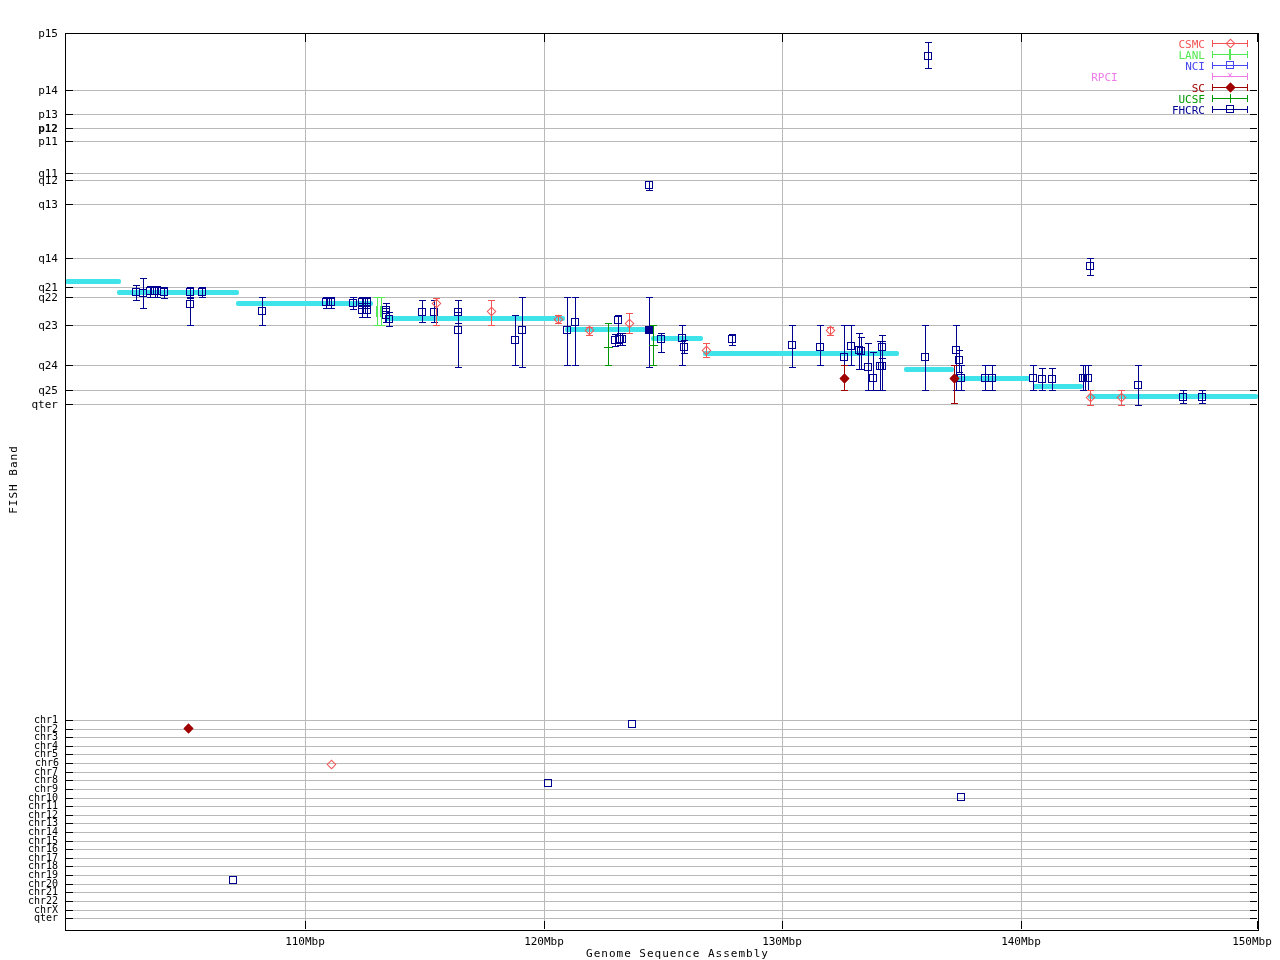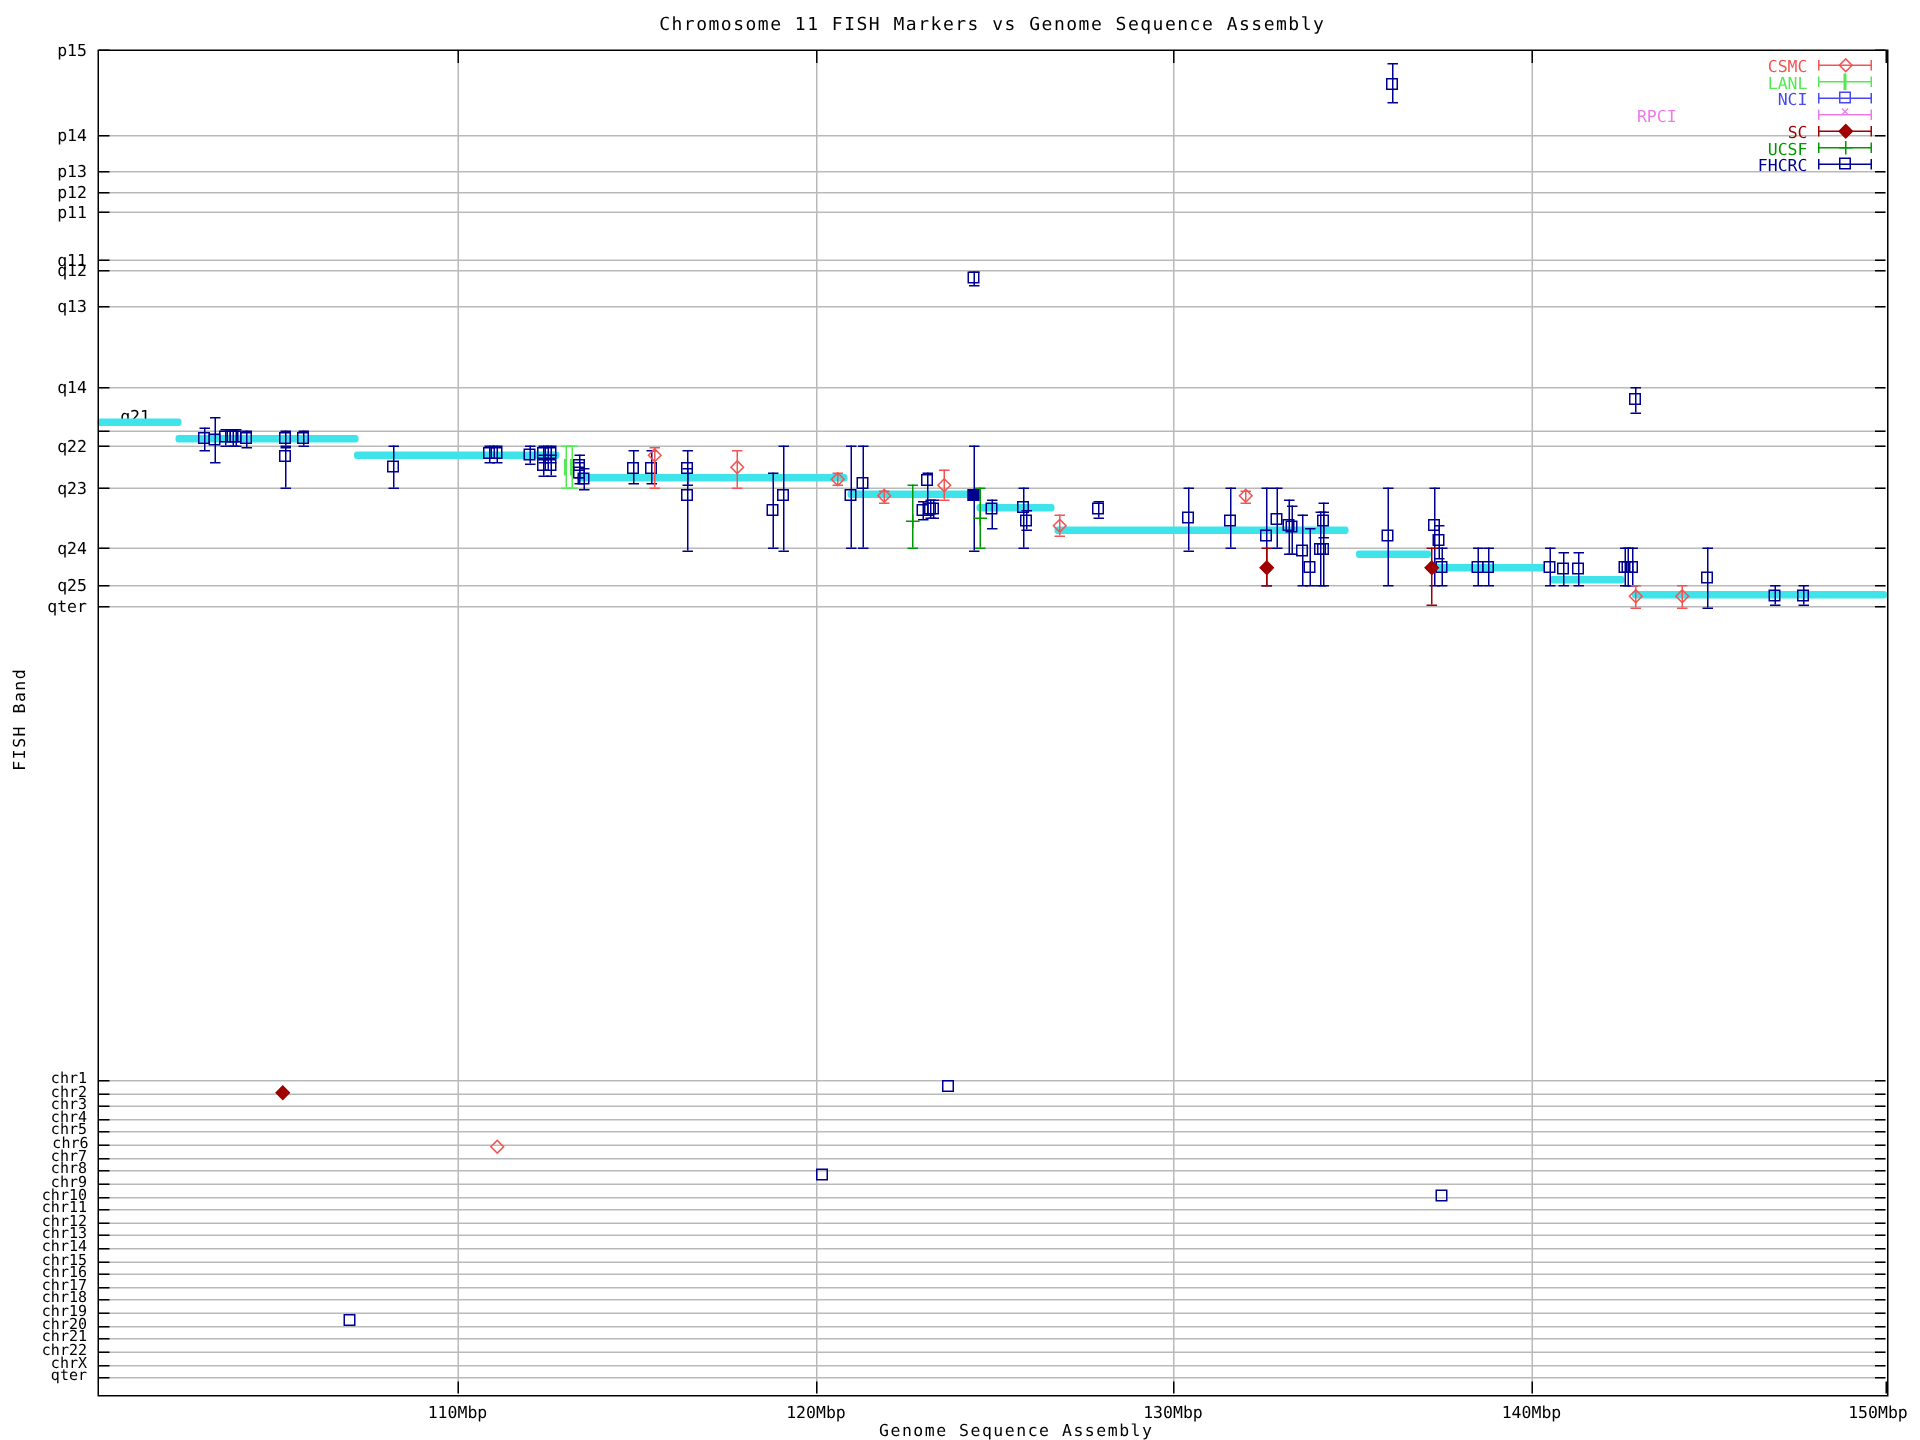--- a/index.html
+++ b/index.html
@@ -10,39 +10,38 @@
   .abs{position:absolute;}
   #chart-title{left:65px;top:9px;width:1193px;text-align:center;font-size:12px;letter-spacing:1px;}
   #x-axis-title{left:81px;top:947px;width:1193px;text-align:center;font-size:11px;letter-spacing:1px;}
   #y-axis-title{left:-42px;top:473px;width:110px;text-align:center;font-size:11px;letter-spacing:1px;transform:rotate(-90deg);}
   #plot-border{left:65px;top:33px;width:1194px;height:898px;border:1px solid #000;box-sizing:border-box;}
 </style>
 </head>
 <body>
 
 <div id="screen">
-  <div id="chart-title" class="abs">Chromosome 11 FISH Markers vs Genome Sequence Assembly</div>
   <div id="y-axis-title" class="abs">FISH Band</div>
   <div id="x-axis-title" class="abs">Genome Sequence Assembly</div>
   <div id="plot-border" class="abs" style="z-index: 5;"></div>
 <div style="position: absolute; left: 66px; top: 33px; width: 7px; height: 1px; background: rgb(0, 0, 0);"></div>
     <div style="position: absolute; left: 1250px; top: 33px; width: 7px; height: 1px; background: rgb(0, 0, 0);"></div>
     <div style="position: absolute; left: 0px; top: 28px; width: 58px; text-align: right; font-size: 11px; line-height: 11px; white-space: nowrap;">p15</div>
     <div style="position: absolute; left: 66px; top: 90px; width: 1191px; height: 1px; background: rgb(185, 185, 185);"></div>
     <div style="position: absolute; left: 66px; top: 90px; width: 7px; height: 1px; background: rgb(0, 0, 0);"></div>
     <div style="position: absolute; left: 1250px; top: 90px; width: 7px; height: 1px; background: rgb(0, 0, 0);"></div>
     <div style="position: absolute; left: 0px; top: 85px; width: 58px; text-align: right; font-size: 11px; line-height: 11px; white-space: nowrap;">p14</div>
     <div style="position: absolute; left: 66px; top: 114px; width: 1191px; height: 1px; background: rgb(185, 185, 185);"></div>
     <div style="position: absolute; left: 66px; top: 114px; width: 7px; height: 1px; background: rgb(0, 0, 0);"></div>
     <div style="position: absolute; left: 1250px; top: 114px; width: 7px; height: 1px; background: rgb(0, 0, 0);"></div>
     <div style="position: absolute; left: 0px; top: 109px; width: 58px; text-align: right; font-size: 11px; line-height: 11px; white-space: nowrap;">p13</div>
     <div style="position: absolute; left: 66px; top: 128px; width: 1191px; height: 1px; background: rgb(185, 185, 185);"></div>
     <div style="position: absolute; left: 66px; top: 128px; width: 7px; height: 1px; background: rgb(0, 0, 0);"></div>
     <div style="position: absolute; left: 1250px; top: 128px; width: 7px; height: 1px; background: rgb(0, 0, 0);"></div>
-    <div style="position: absolute; left: 0px; top: 123px; width: 58px; text-align: right; font-size: 11px; line-height: 11px; white-space: nowrap;">p12</div>
+    <div style="position: absolute; left: 0px; top: 123px; width: 58px; text-align: right; font-size: 11px; line-height: 11px; white-space: nowrap; font-weight: bold;">p12</div>
     <div style="position: absolute; left: 66px; top: 141px; width: 1191px; height: 1px; background: rgb(185, 185, 185);"></div>
     <div style="position: absolute; left: 66px; top: 141px; width: 7px; height: 1px; background: rgb(0, 0, 0);"></div>
     <div style="position: absolute; left: 1250px; top: 141px; width: 7px; height: 1px; background: rgb(0, 0, 0);"></div>
     <div style="position: absolute; left: 0px; top: 136px; width: 58px; text-align: right; font-size: 11px; line-height: 11px; white-space: nowrap;">p11</div>
     <div style="position: absolute; left: 66px; top: 173px; width: 1191px; height: 1px; background: rgb(185, 185, 185);"></div>
     <div style="position: absolute; left: 66px; top: 173px; width: 7px; height: 1px; background: rgb(0, 0, 0);"></div>
     <div style="position: absolute; left: 1250px; top: 173px; width: 7px; height: 1px; background: rgb(0, 0, 0);"></div>
     <div style="position: absolute; left: 0px; top: 168px; width: 58px; text-align: right; font-size: 11px; line-height: 11px; white-space: nowrap;">q11</div>
     <div style="position: absolute; left: 66px; top: 180px; width: 1191px; height: 1px; background: rgb(185, 185, 185);"></div>
     <div style="position: absolute; left: 66px; top: 180px; width: 7px; height: 1px; background: rgb(0, 0, 0);"></div>
@@ -52,21 +51,21 @@
     <div style="position: absolute; left: 66px; top: 204px; width: 7px; height: 1px; background: rgb(0, 0, 0);"></div>
     <div style="position: absolute; left: 1250px; top: 204px; width: 7px; height: 1px; background: rgb(0, 0, 0);"></div>
     <div style="position: absolute; left: 0px; top: 199px; width: 58px; text-align: right; font-size: 11px; line-height: 11px; white-space: nowrap;">q13</div>
     <div style="position: absolute; left: 66px; top: 258px; width: 1191px; height: 1px; background: rgb(185, 185, 185);"></div>
     <div style="position: absolute; left: 66px; top: 258px; width: 7px; height: 1px; background: rgb(0, 0, 0);"></div>
     <div style="position: absolute; left: 1250px; top: 258px; width: 7px; height: 1px; background: rgb(0, 0, 0);"></div>
     <div style="position: absolute; left: 0px; top: 253px; width: 58px; text-align: right; font-size: 11px; line-height: 11px; white-space: nowrap;">q14</div>
     <div style="position: absolute; left: 66px; top: 287px; width: 1191px; height: 1px; background: rgb(185, 185, 185);"></div>
     <div style="position: absolute; left: 66px; top: 287px; width: 7px; height: 1px; background: rgb(0, 0, 0);"></div>
     <div style="position: absolute; left: 1250px; top: 287px; width: 7px; height: 1px; background: rgb(0, 0, 0);"></div>
-    <div style="position: absolute; left: 0px; top: 272px; width: 58px; text-align: right; font-size: 11px; line-height: 11px; white-space: nowrap; padding-left: 42px;">q21</div>
+    <div style="position: absolute; left: 0px; top: 282px; width: 58px; text-align: right; font-size: 11px; line-height: 11px; white-space: nowrap;">q21</div>
     <div style="position: absolute; left: 66px; top: 297px; width: 1191px; height: 1px; background: rgb(185, 185, 185);"></div>
     <div style="position: absolute; left: 66px; top: 297px; width: 7px; height: 1px; background: rgb(0, 0, 0);"></div>
     <div style="position: absolute; left: 1250px; top: 297px; width: 7px; height: 1px; background: rgb(0, 0, 0);"></div>
     <div style="position: absolute; left: 0px; top: 292px; width: 58px; text-align: right; font-size: 11px; line-height: 11px; white-space: nowrap;">q22</div>
     <div style="position: absolute; left: 66px; top: 325px; width: 1191px; height: 1px; background: rgb(185, 185, 185);"></div>
     <div style="position: absolute; left: 66px; top: 325px; width: 7px; height: 1px; background: rgb(0, 0, 0);"></div>
     <div style="position: absolute; left: 1250px; top: 325px; width: 7px; height: 1px; background: rgb(0, 0, 0);"></div>
     <div style="position: absolute; left: 0px; top: 320px; width: 58px; text-align: right; font-size: 11px; line-height: 11px; white-space: nowrap;">q23</div>
     <div style="position: absolute; left: 66px; top: 365px; width: 1191px; height: 1px; background: rgb(185, 185, 185);"></div>
     <div style="position: absolute; left: 66px; top: 365px; width: 7px; height: 1px; background: rgb(0, 0, 0);"></div>

